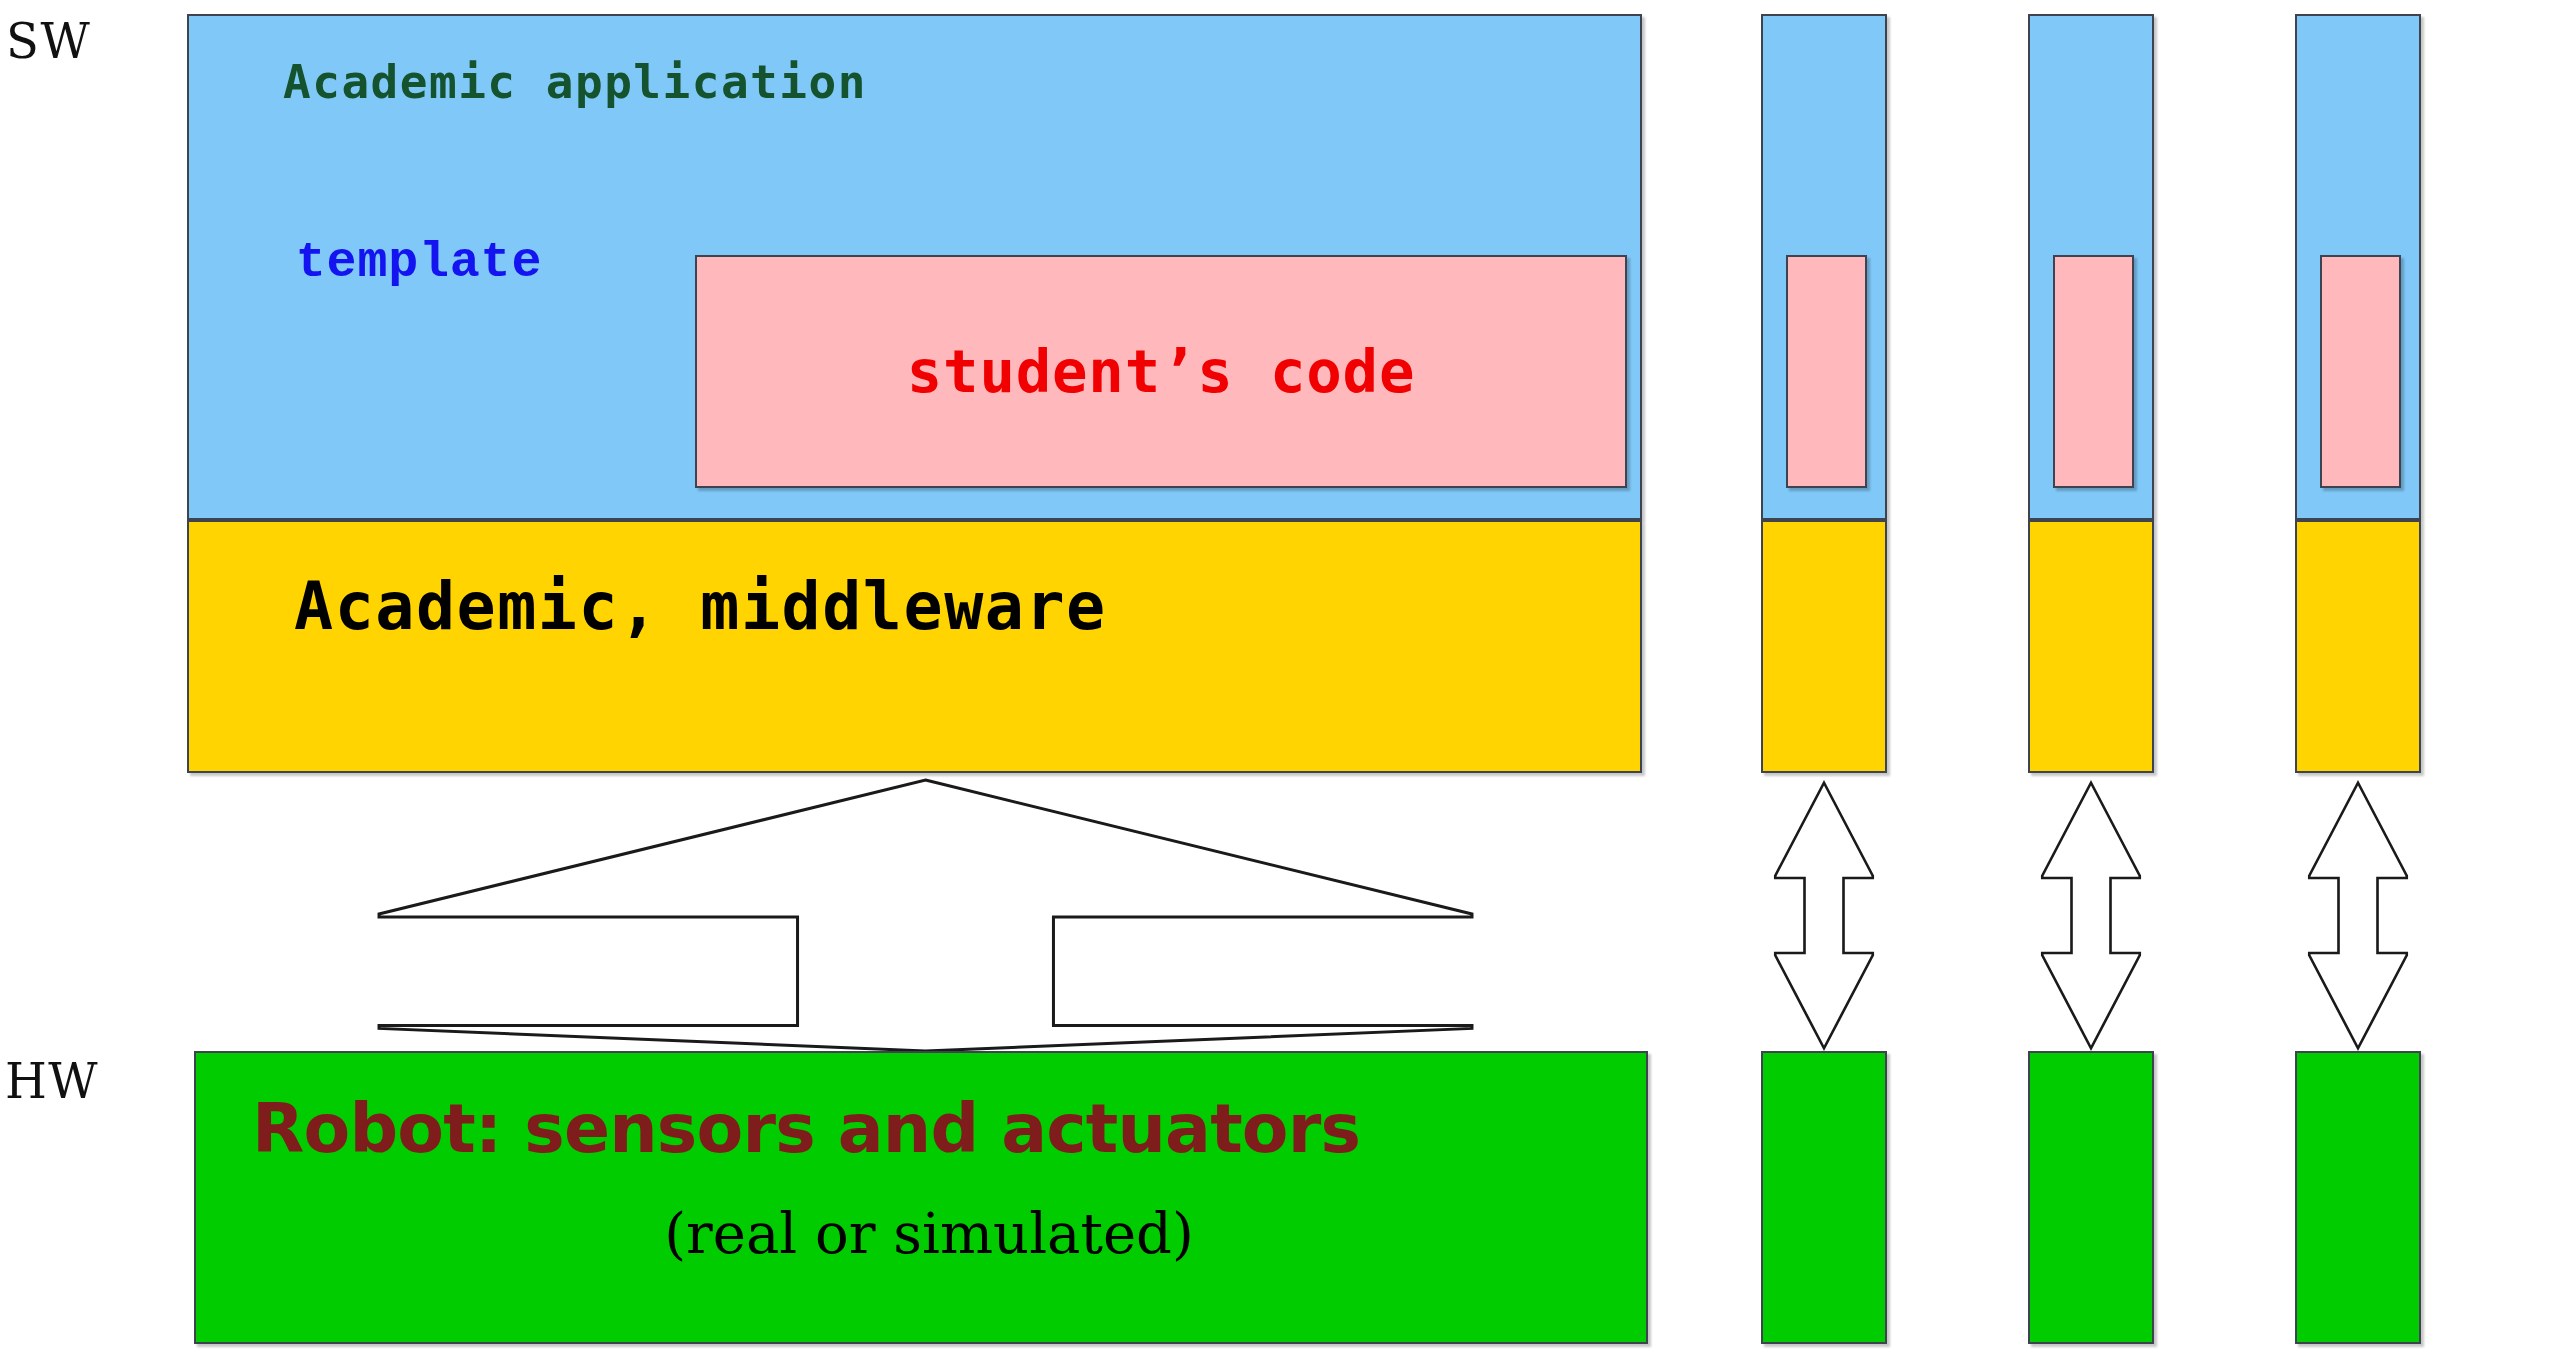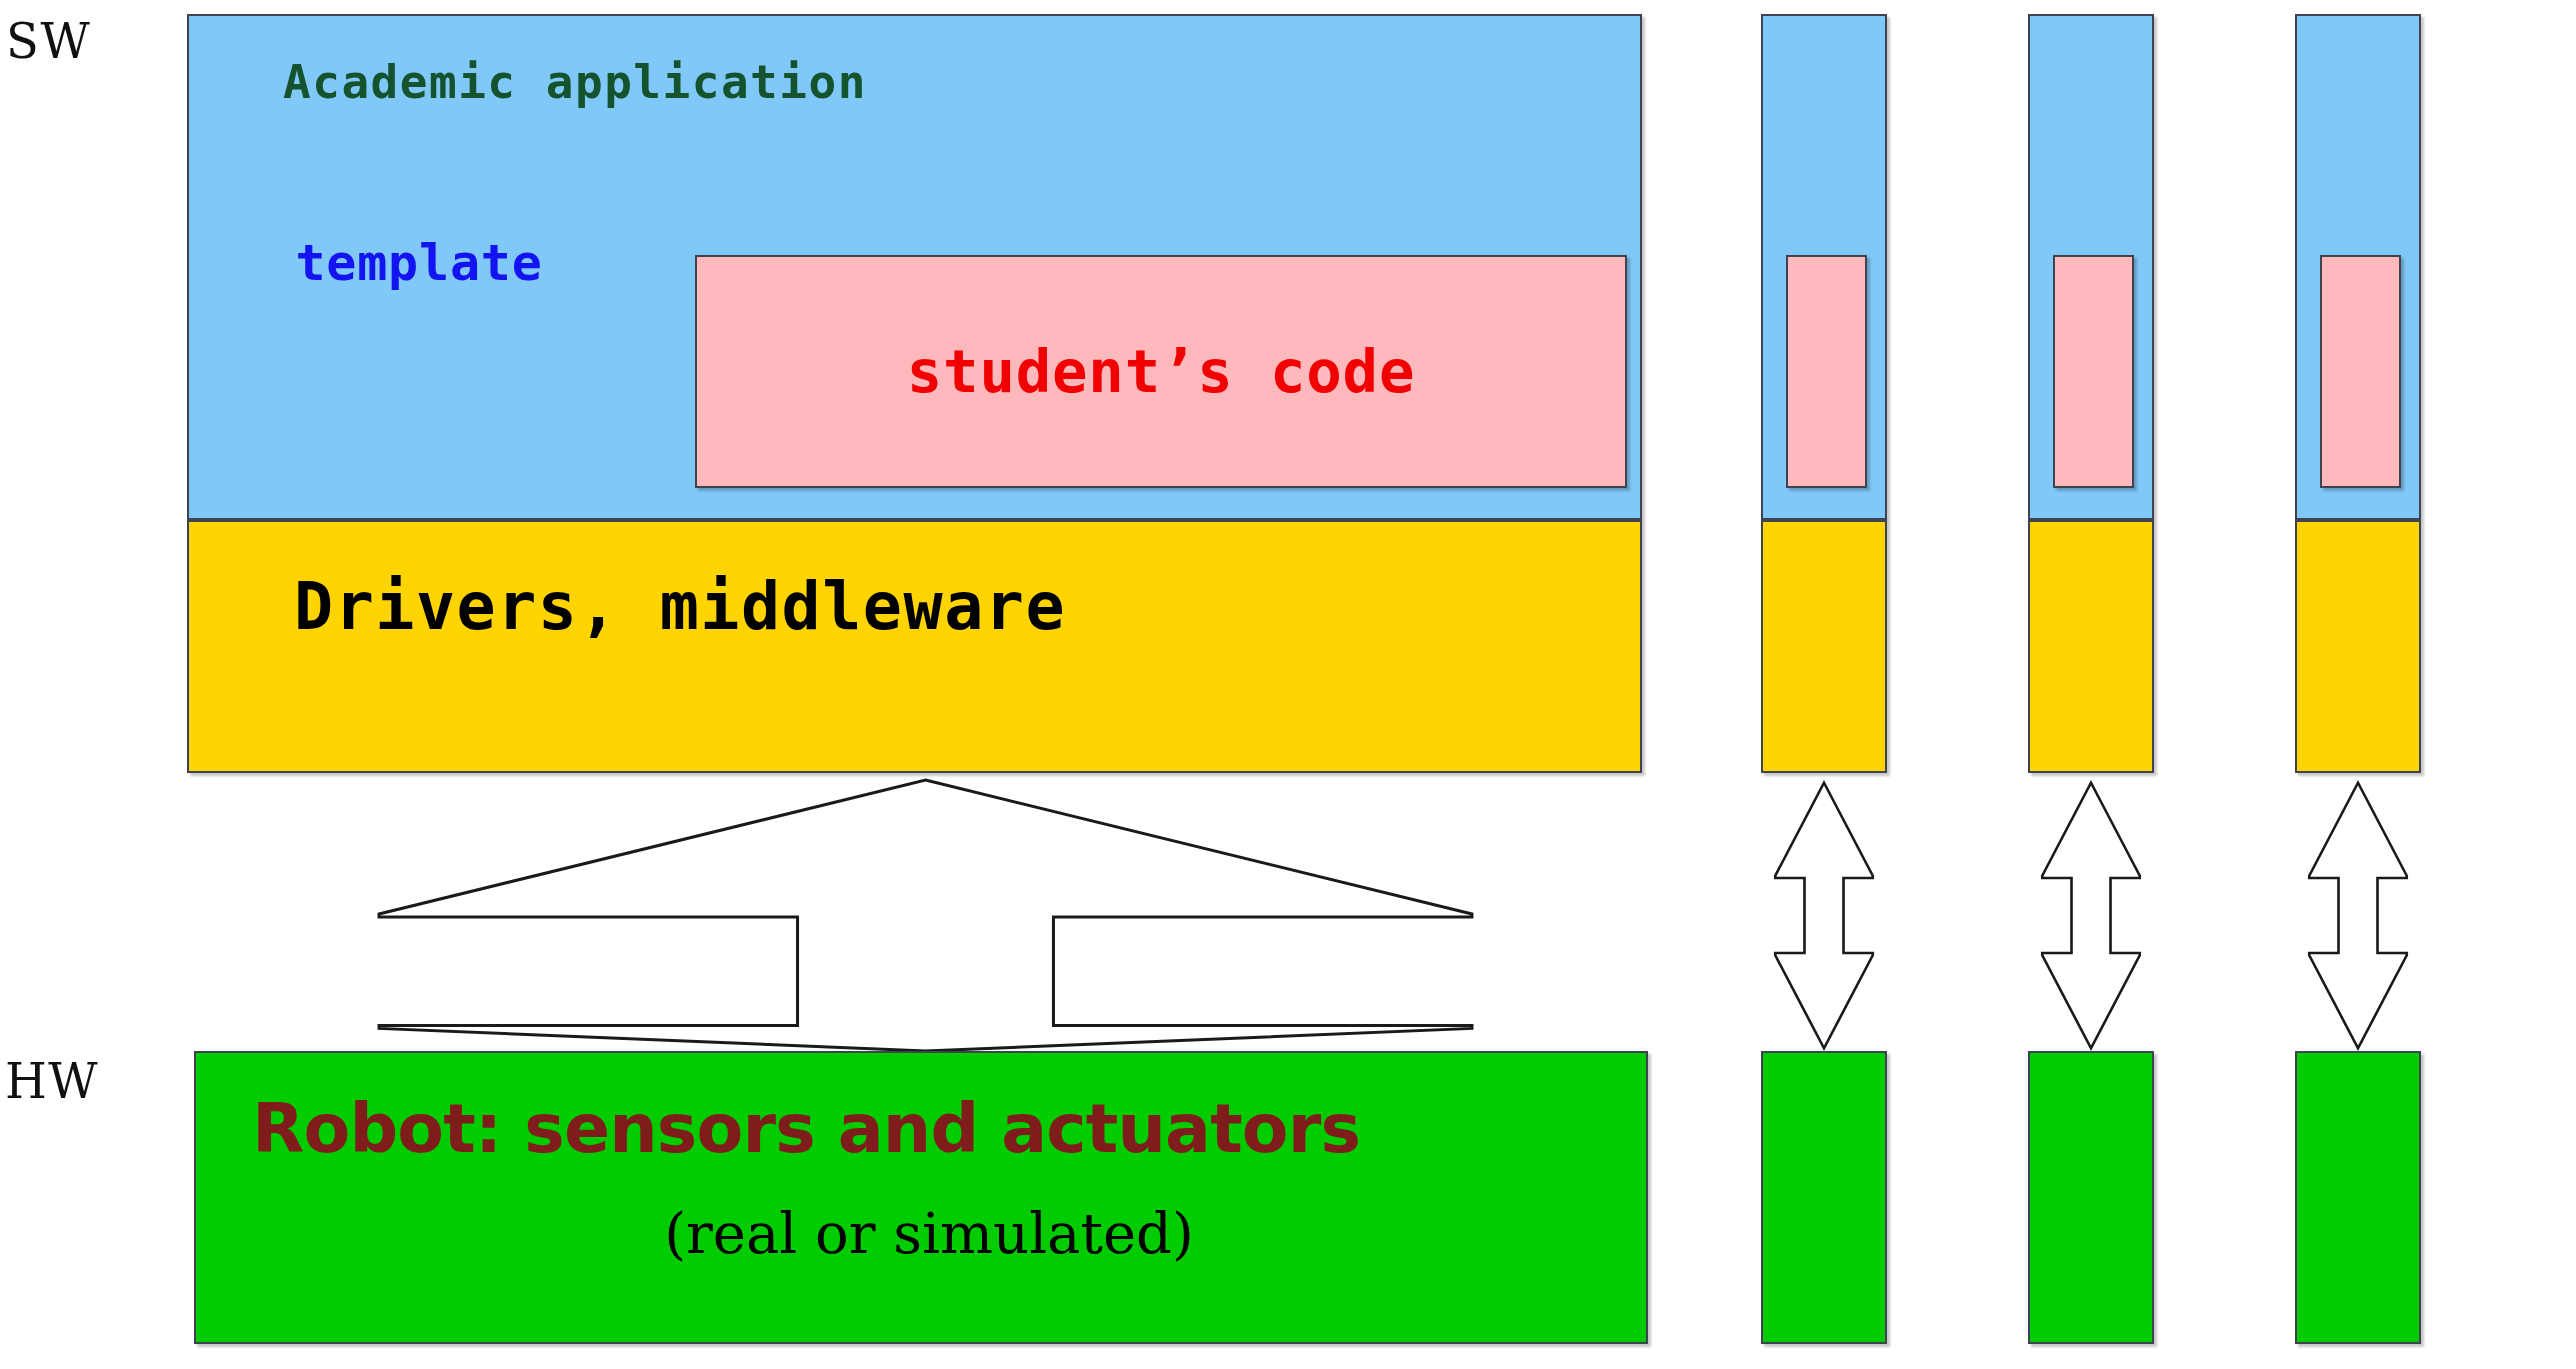--- a/index.html
+++ b/index.html
@@ -16,21 +16,21 @@
   .block{border:2.3px solid #3d4450;box-shadow:3px 3px 2.3px rgba(0,0,0,.22);}
   .blue{background:#80c8f8;}
   .yellow{background:#ffd400;}
   .green{background:#00cc00;}
   .pink{background:#ffb9bd;text-align:right;}
 
   .mono-bold{font-family:"DejaVu Sans Mono","Liberation Mono",monospace;
              font-weight:bold;white-space:nowrap;}
 
   .t-academic{font-size:46px;color:#14532d;letter-spacing:1.5px;text-align:right;}
-  .t-template{font-size:50px;color:#1414f0;letter-spacing:0.8px;}
+  .t-template{font-size:50px;color:#1414f0;letter-spacing:0.8px;font-family:Liberation Mono, monospace;}
   .t-student{font-size:59px;color:#f00000;letter-spacing:0.8px;}
   .t-drivers{font-size:65px;color:#000;letter-spacing:1.5px;}
 
   .t-robot{font-family:"DejaVu Sans","Liberation Sans",sans-serif;
            font-weight:bold;font-size:68px;color:#7f1d1d;white-space:nowrap;
            letter-spacing:-0.8px;}
   .t-sim{font-family:"DejaVu Serif","Liberation Serif",serif;
          font-weight:normal;font-size:56px;color:#000;white-space:nowrap;}
 
   .ctr{display:flex;align-items:center;justify-content:center;}
@@ -50,21 +50,21 @@
     <div class="abs mono-bold t-academic" style="left:94px;top:39px;">Academic application</div>
 
     <div class="abs mono-bold t-template" style="left:-71px;top:218px;width:602px;text-align:center;">template</div>
 
     <div class="abs block pink ctr" style="left:506px;top:239px;width:932px;height:233px;">
       <span class="mono-bold t-student">student’s code</span>
     </div>
   </div>
 
   <div class="abs block yellow" style="left:187px;top:520px;width:1455px;height:253px;">
-    <div class="abs mono-bold t-drivers" style="left:105px;top:47px;">Drivers, middleware</div>
+    <div class="abs mono-bold t-drivers" style="left:105px;top:47px;">Academic, middleware</div>
   </div>
 
   <div class="abs" style="left:376px;top:777px;width:1099px;height:277px;">
     <svg width="1099" height="277" viewBox="0 0 1460 368">
       <polygon points="730,4 1456,182 1456,186 900,186 900,330 1456,330 1456,334 730,364 4,334 4,330 560,330 560,186 4,186 4,182" fill="#ffffff" stroke="#1a1a1a" stroke-width="4" stroke-linejoin="miter"></polygon>
     </svg>
   </div>
 
   <div class="abs block green" style="left:194px;top:1051px;width:1454px;height:293px;">
     <div class="abs t-robot" style="left:56px;top:36px;">Robot: sensors and actuators</div>

